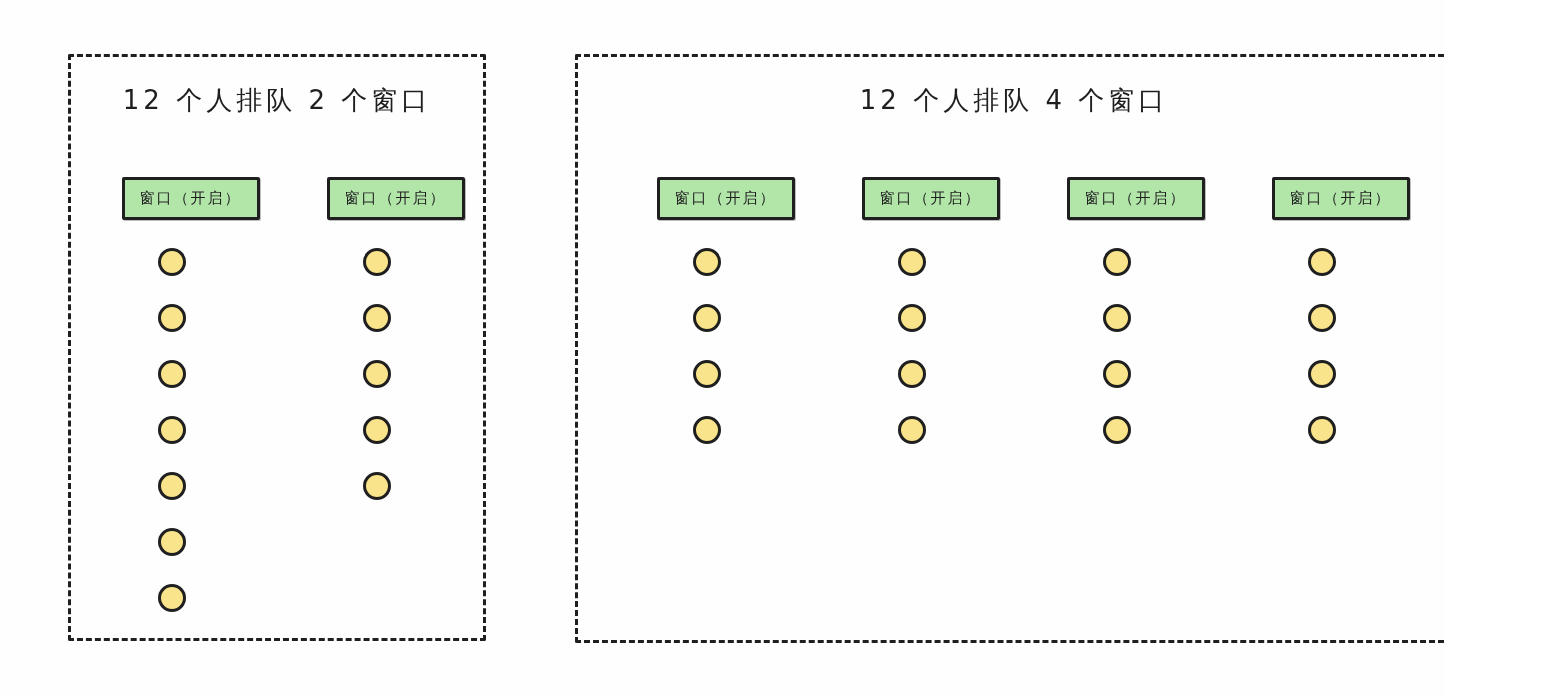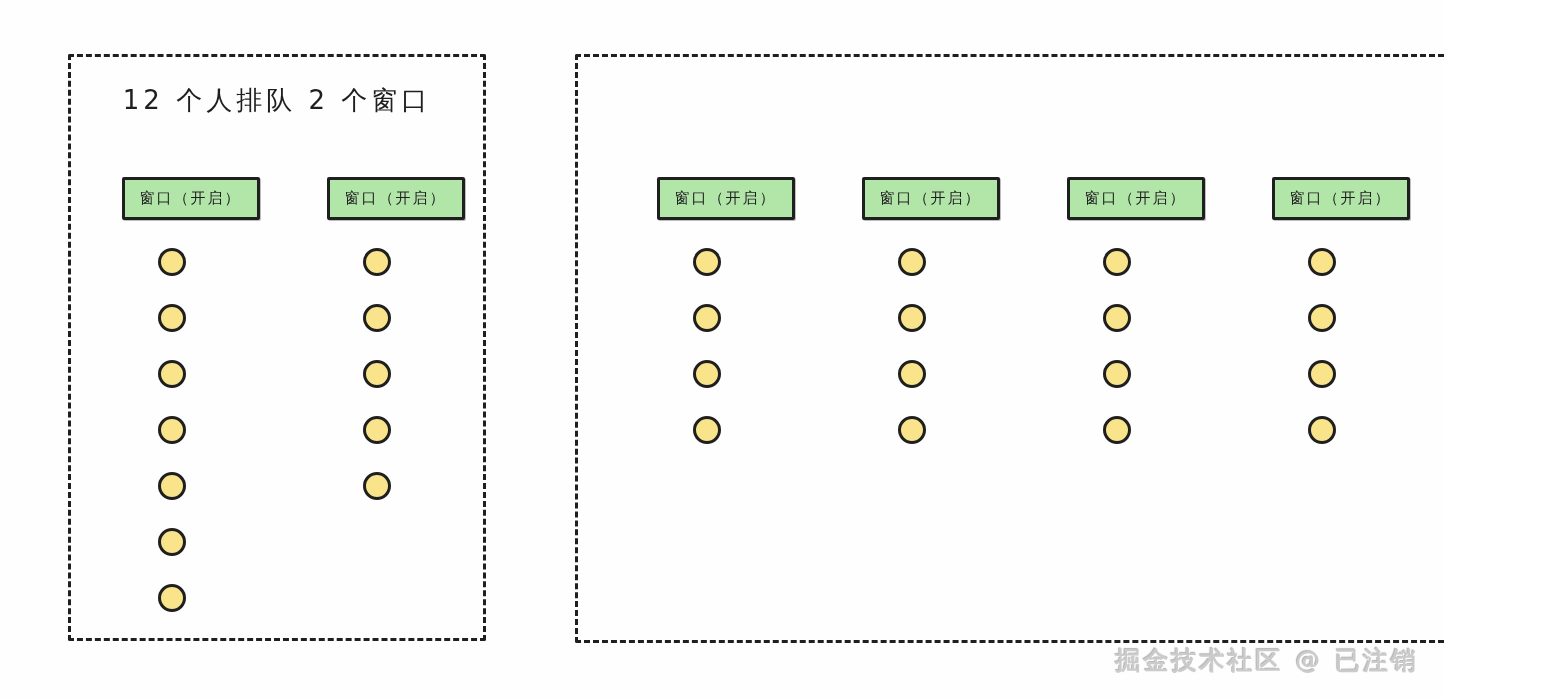--- a/index.html
+++ b/index.html
@@ -122,20 +122,21 @@
             <div class="person"></div>
             <div class="person"></div>
             <div class="person"></div>
             <div class="person"></div>
           </div>
         </div>
       </div>
   </section>
 
   <section class="panel panel-right">
+    <h2 class="panel-title">12 个人排队 4 个窗口</h2>
     <div class="columns">
         <div class="queue-column">
           <div class="window-box">
             <span>窗口（开启）</span>
           </div>
           <div class="queue">
             <div class="person"></div>
             <div class="person"></div>
             <div class="person"></div>
             <div class="person"></div>
@@ -170,15 +171,14 @@
           <div class="queue">
             <div class="person"></div>
             <div class="person"></div>
             <div class="person"></div>
             <div class="person"></div>
           </div>
         </div>
       </div>
   </section>
 
-  <div class="watermark">掘金技术社区 @ 已注销</div>
 
 </div>
 
 </body></html>

